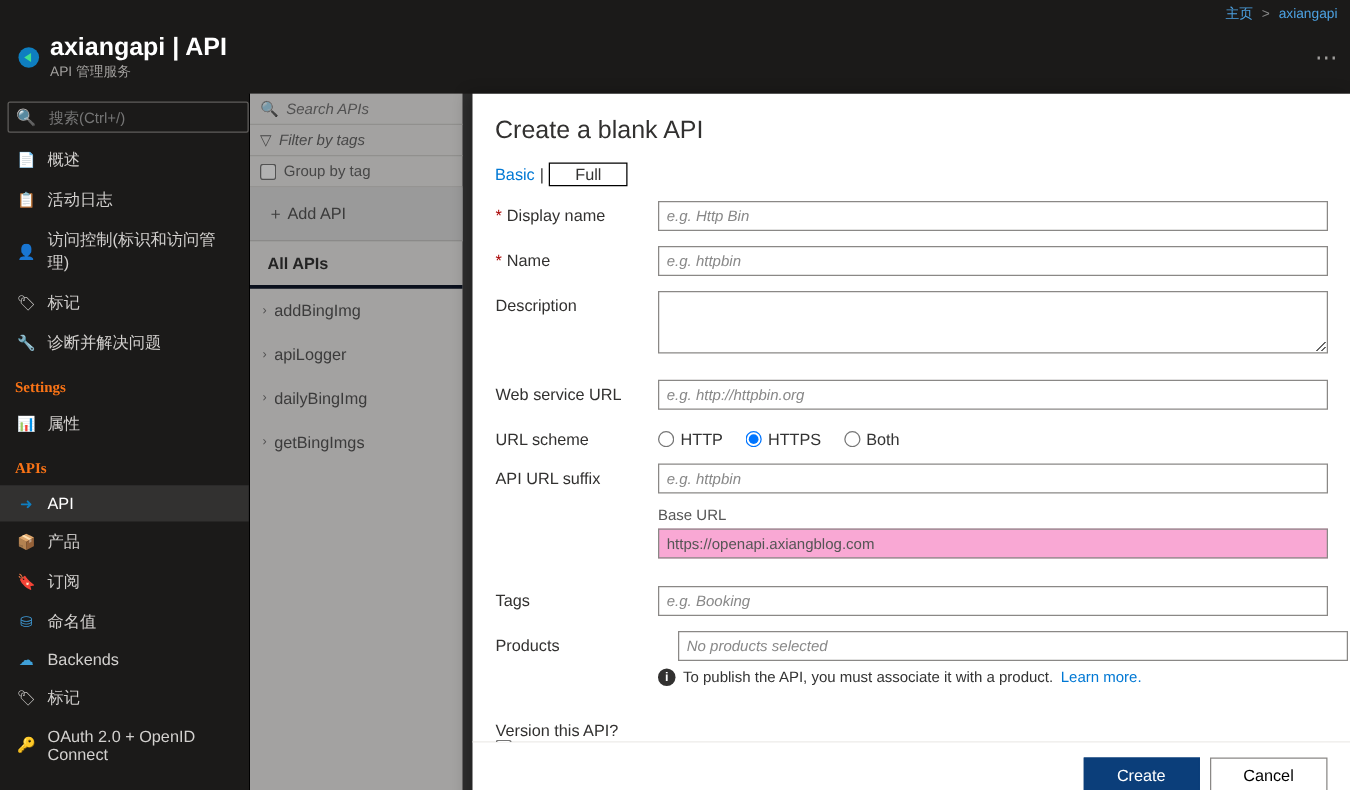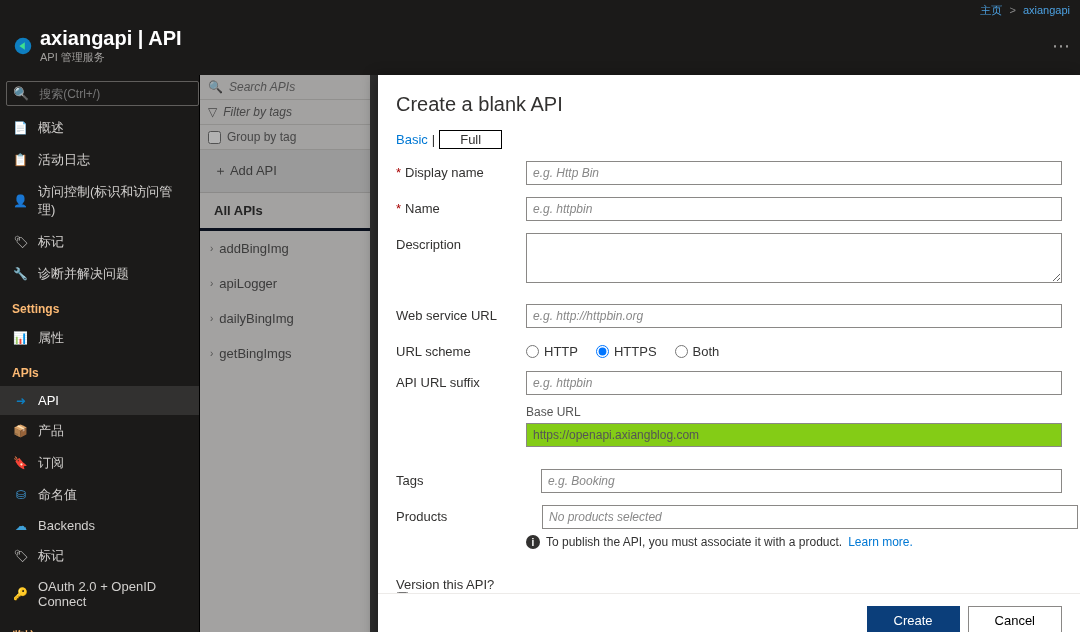--- a/index.html
+++ b/index.html
@@ -14,21 +14,21 @@
     .page-subtitle { font-size: 11px; color: #a19f9d; }
     .more-dots { color: #a19f9d; font-size: 18px; cursor: pointer; }
     .main-content { display: flex; height: calc(100% - 60px); }
     .sidebar { width: 200px; background: #1b1a19; border-right: 1px solid #000; display: flex; flex-direction: column; overflow-y: auto; }
     .search-wrap { display: flex; align-items: center; border: 1px solid #605e5c; margin: 6px; border-radius: 2px; }
     .search-wrap .sicon { padding: 4px 6px; color: #a19f9d; }
     .search-wrap input { flex: 1; background: transparent; border: none; outline: none; color: #fff; font-size: 12px; padding: 4px; }
     .nav-item { display: flex; align-items: center; gap: 10px; padding: 7px 14px; color: #d2d0ce; cursor: pointer; font-size: 13px; }
     .nav-item.active { background: #323130; color: #fff; }
     .nav-icon { width: 14px; height: 14px; display: flex; align-items: center; justify-content: center; flex-shrink: 0; font-size: 12px; }
-    .nav-heading { font-size: 12px; font-weight: 600; color: #fdba74; padding: 12px 12px 6px; }
+    .nav-heading { font-size: 12px; font-weight: 600; color: #f97316; padding: 12px 12px 6px; font-family: Liberation Serif, serif; }
     .panel-area { flex: 1; background: #444; display: flex; position: relative; }
     .api-list-panel { width: 170px; background: #eae8e7; color: #333; position: relative; }
     .api-search-row, .api-filter-row, .api-group-row { display: flex; align-items: center; gap: 6px; padding: 5px 8px; border-bottom: 1px solid #d0cecc; font-size: 12px; color: #666; }
     .api-search-row input { flex: 1; background: transparent; border: none; outline: none; font-style: italic; font-size: 12px; }
     .api-group-row input[type="checkbox"] { margin: 0; }
     .api-add { padding: 12px 14px; color: #555; font-size: 13px; cursor: pointer; background: #ddd; border-bottom: 1px solid #c8c6c4;}
     .api-all { padding: 10px 14px; font-weight: 600; color: #333; font-size: 13px; border-bottom: 3px solid #0f172a; }
     .api-item { display: flex; align-items: center; gap: 6px; padding: 10px 10px; color: #555; font-size: 13px; cursor: pointer; }
     .api-item .chev { color: #777; font-size: 10px; }
     .overlay { position: absolute; inset: 0; background: rgba(0,0,0,0.3); }
@@ -42,21 +42,21 @@
     .form-row { display: flex; align-items: flex-start; margin-bottom: 12px; }
     .form-row.tall textarea { height: 50px; }
     .form-label-col { width: 130px; display: flex; align-items: center; gap: 4px; padding-top: 4px; font-size: 13px; color: #323130; }
     .form-label-col .req { color: #a80000; }
     .form-input-col { flex: 1; }
     .form-input-col input[type="text"], .form-input-col textarea, .form-input-col .readonly-box, .form-input-col .select-box {
       width: 100%; border: 1px solid #8a8886; padding: 4px 6px; font-size: 12px; font-family: inherit;
     }
     .form-input-col textarea { resize: vertical; }
     .form-input-col input::placeholder, .form-input-col textarea::placeholder { font-style: italic; color: #888; }
-    .readonly-box { background: #84cc16; color: #555; font-family: monospace; font-size: 12px; }
+    .readonly-box { background: #f9a8d4; color: #555; font-family: monospace; font-size: 12px; }
     .select-box { color: #888; font-style: italic; margin-left: 16px; }
     .radio-group { display: flex; gap: 18px; padding-top: 4px; font-size: 13px; }
     .radio-group label { display: flex; align-items: center; gap: 5px; }
     .sublabel { font-size: 12px; color: #555; margin: 2px 0 4px; }
     .info-row { display: flex; align-items: center; gap: 6px; font-size: 12px; color: #333; margin-top: 6px; }
     .info-row .info-icon { font-weight: bold; width: 14px; height: 14px; border-radius: 50%; background: #323130; color: #fff; font-size: 10px; display: flex; align-items: center; justify-content: center; }
     .info-row a { color: #0078d4; text-decoration: none; }
     .blade-footer { display: flex; justify-content: flex-end; gap: 8px; padding: 12px 18px; border-top: 1px solid #edebe9; }
     .btn { padding: 6px 26px; font-size: 13px; border: 1px solid #8a8886; background: #fff; cursor: pointer; }
     .btn.primary { background: #0b3e7a; color: #fff; border-color: #0b3e7a; }
@@ -245,21 +245,21 @@
         <div class="form-row">
           <div class="form-label-col">
               <span>API URL suffix</span>
             </div>
           <div class="form-input-col">
             <input type="text" placeholder="e.g. httpbin" style="">
             <div class="sublabel" style="margin-top:10px;">Base URL</div>
             <div class="readonly-box">https://openapi.axiangblog.com</div>
           </div>
         </div>
-        <div class="form-row" style="margin-top:22px;gap:15px;">
+        <div class="form-row" style="margin-top:22px;">
           <div class="form-label-col">
               <span>Tags</span>
             </div>
           <div class="form-input-col"><input type="text" placeholder="e.g. Booking" style=""></div>
         </div>
         <div class="form-row">
           <div class="form-label-col">
               <span>Products</span>
             </div>
           <div class="form-input-col">

